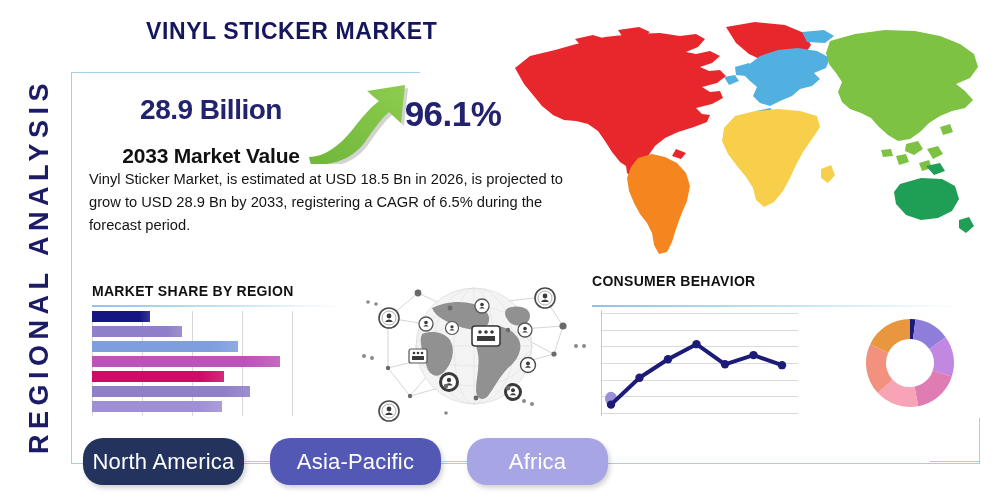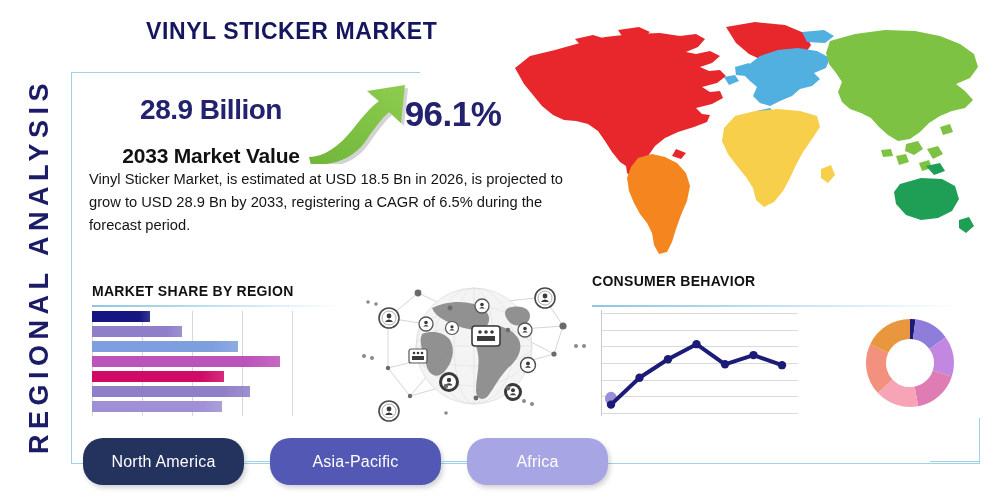--- a/index.html
+++ b/index.html
@@ -113,21 +113,21 @@
 
   
   #donut-wrap { position: absolute; left: 858px; top: 311px; width: 104px; height: 104px; }
 
   
   #chips { position: absolute; left: 83px; top: 438px; display: flex; align-items: center; }
   .chip-connector { width: 13px; height: 1.3px; background: #9fd2e4; }
   .chip {
     height: 47px; border-radius: 20px;
     display: flex; align-items: center; justify-content: center;
-    color: #ffffff; font-size: 16px; letter-spacing: 0.2px;
+    color: #ffffff; font-size: 22px; letter-spacing: 0.2px;
     box-shadow: 2px 3px 5px rgba(0,0,0,0.18);
     white-space: nowrap;
   }
   #chip-connector-tail {
     position: absolute; left: 930px; top: 461px; width: 50px; height: 1.3px; background: #9fd2e4;
   }
 </style>
 </head>
 <body>
 

